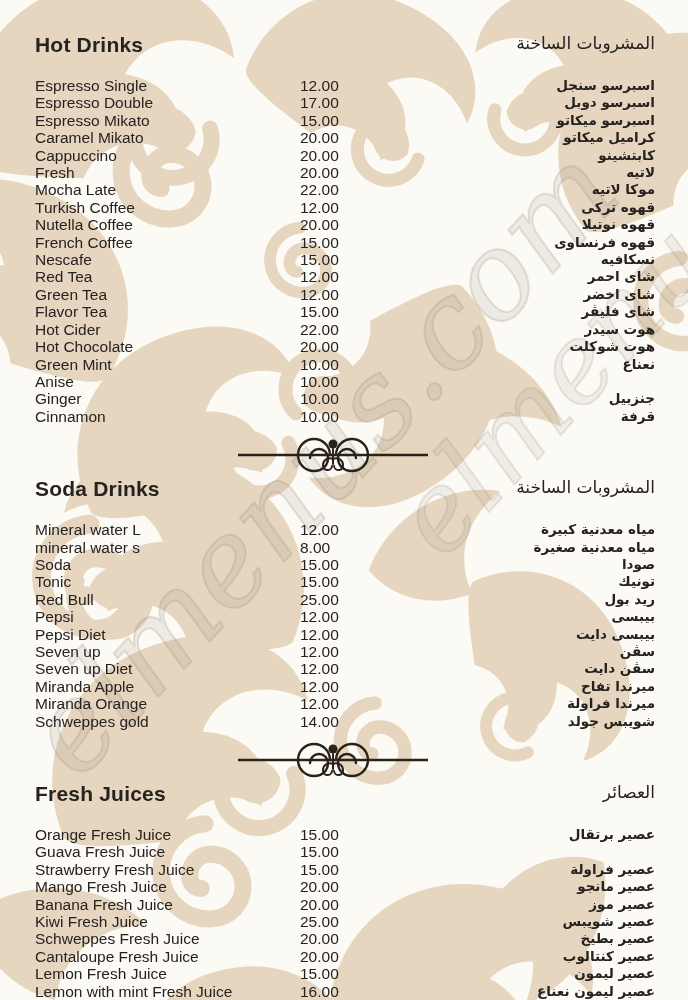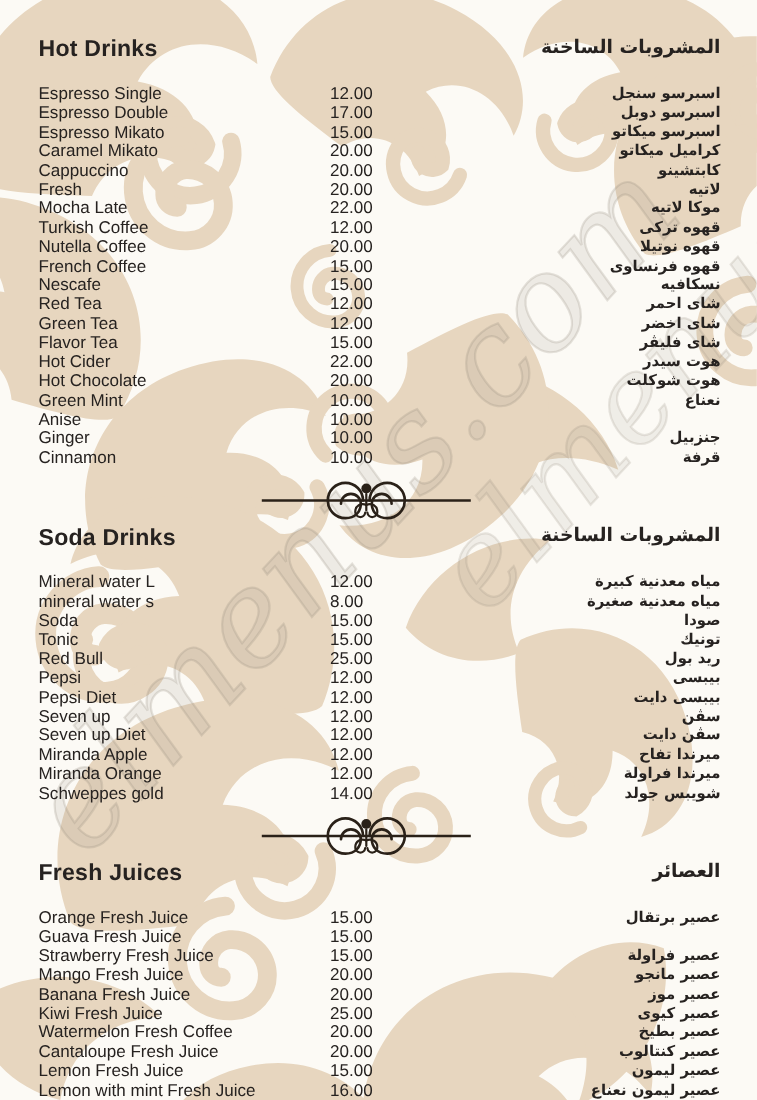--- a/index.html
+++ b/index.html
@@ -13,21 +13,21 @@
     position:absolute;z-index:1;white-space:nowrap;pointer-events:none;
     font-family:"DejaVu Serif",serif;font-style:italic;
     color:rgba(152,142,128,0.14);
     -webkit-text-stroke:2px rgba(140,130,118,0.22);
   }
   .wm1{font-size:120px;left:-80px;top:392px;transform:rotate(-47deg);}
   .wm2{font-size:108px;left:300px;top:210px;transform:rotate(-47deg);opacity:.85;}
   main{position:relative;z-index:2;padding:33px 33px 0 35px;}
   .sec-head{display:flex;justify-content:space-between;align-items:flex-start;}
   h2{margin:0;font-size:21px;font-weight:bold;letter-spacing:.2px;}
-  .t-ar{font-size:17px;font-family:"DejaVu Sans",sans-serif;font-weight:700;}
+  .t-ar{font-size:17px;font-family:"DejaVu Sans",sans-serif;font-weight:400;}
   .items{margin-top:20px;}
   .row{display:grid;grid-template-columns:265px 58px 1fr;line-height:17.4px;font-size:15.5px;}
   .price{font-variant-numeric:tabular-nums;}
   .n-ar{text-align:right;font-family:"DejaVu Sans",sans-serif;font-weight:700;font-size:13.5px;padding-left:12px;}
   .divider{display:flex;justify-content:center;margin:10px 0 -2px;transform:translateX(-12px);}
 </style>
 </head>
 <body>
 
 <svg class="bg" width="688" height="1000" viewBox="0 0 688 1000" aria-hidden="true">
@@ -343,25 +343,25 @@
 
   <div class="row">
     <span class="n-en">Banana Fresh Juice</span>
     <span class="price">20.00</span>
     <span class="n-ar" dir="rtl">عصير موز</span>
   </div>
 
   <div class="row">
     <span class="n-en">Kiwi Fresh Juice</span>
     <span class="price">25.00</span>
-    <span class="n-ar" dir="rtl">عصير كيوى</span>
-  </div>
-
-  <div class="row">
-    <span class="n-en">Watermelon Fresh Coffee</span>
+    <span class="n-ar" dir="rtl">عصير شويبس</span>
+  </div>
+
+  <div class="row">
+    <span class="n-en">Schweppes Fresh Juice</span>
     <span class="price">20.00</span>
     <span class="n-ar" dir="rtl">عصير بطيخ</span>
   </div>
 
   <div class="row">
     <span class="n-en">Cantaloupe Fresh Juice</span>
     <span class="price">20.00</span>
     <span class="n-ar" dir="rtl">عصير كنتالوب</span>
   </div>
 

